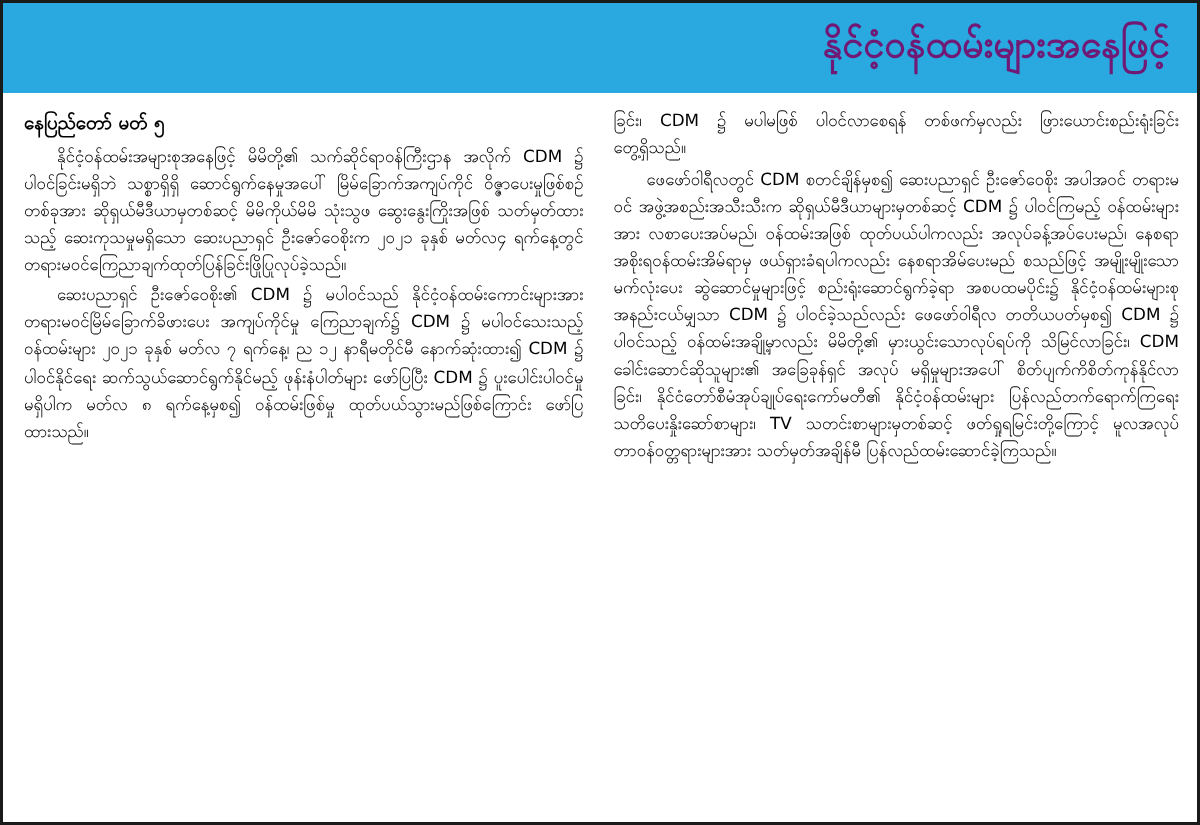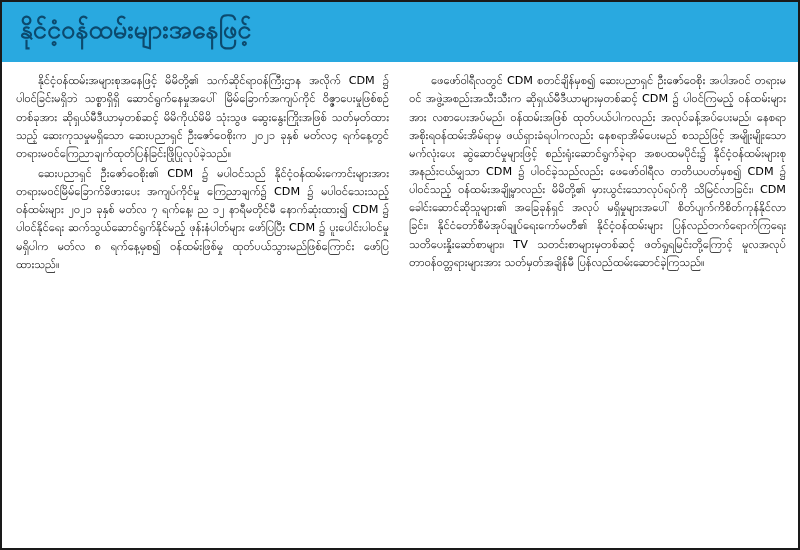--- a/index.html
+++ b/index.html
@@ -18,22 +18,22 @@
     width: 800px;
     height: 550px;
     box-sizing: border-box;
     border: 2px solid #1a1a1a;
     background: #ffffff;
     display: flex;
     flex-direction: column;
   }
   .banner {
     background: #29a9e0;
-    color: #0c4a6e;
-    text-align: left;
+    color: #701a75;
+    text-align: right;
     padding: 10px 18px 14px 18px;
     box-sizing: border-box;
   }
   .banner-line {
     font-size: 25px;
     font-weight: bold;
     line-height: 1.45;
     letter-spacing: 0.2px;
     white-space: nowrap;
   }
@@ -82,22 +82,24 @@
 
 <div class="page">
 
   <div class="banner">
     <div class="banner-line line1">နိုင်ငံ့ဝန်ထမ်းများအနေဖြင့်</div>
   </div>
 
   <div class="body-area">
 
     <div class="column left">
+      <div class="dateline">နေပြည်တော် မတ် ၅</div>
       <p class="para">နိုင်ငံ့ဝန်ထမ်းအများစုအနေဖြင့် မိမိတို့၏ သက်ဆိုင်ရာဝန်ကြီးဌာန အလိုက် CDM ၌ ပါဝင်ခြင်းမရှိဘဲ သစ္စာရှိရှိ ဆောင်ရွက်နေမှုအပေါ် မြိမ်ခြောက်အကျပ်ကိုင် ဝိဇ္ဇာပေးမှုဖြစ်စဉ်တစ်ခုအား ဆိုရှယ်မီဒီယာမှတစ်ဆင့် မိမိကိုယ်မိမိ သုံးသွဖ ဆွေးနွေးကြိုးအဖြစ် သတ်မှတ်ထားသည့် ဆေးကုသမှုမရှိသော ဆေးပညာရှင် ဦးဇော်ဝေစိုးက ၂၀၂၁ ခုနှစ် မတ်လ၄ ရက်နေ့တွင် တရားမဝင်ကြေညာချက်ထုတ်ပြန်ခြင်းဖြိုပြုလုပ်ခဲ့သည်။</p>
       <p class="para">ဆေးပညာရှင် ဦးဇော်ဝေစိုး၏ CDM ၌ မပါဝင်သည် နိုင်ငံ့ဝန်ထမ်းကောင်းများအား တရားမဝင်မြိမ်ခြောက်ခိဖားပေး အကျပ်ကိုင်မှု ကြေညာချက်၌ CDM ၌ မပါဝင်သေးသည့် ဝန်ထမ်းများ ၂၀၂၁ ခုနှစ် မတ်လ ၇ ရက်နေ့၊ ည ၁၂ နာရီမတိုင်မီ နောက်ဆုံးထား၍ CDM ၌ ပါဝင်နိုင်ရေး ဆက်သွယ်ဆောင်ရွက်နိုင်မည့် ဖုန်းနံပါတ်များ ဖော်ပြပြီး CDM ၌ ပူးပေါင်းပါဝင်မှုမရှိပါက မတ်လ ၈ ရက်နေ့မှစ၍ ဝန်ထမ်းဖြစ်မှု ထုတ်ပယ်သွားမည်ဖြစ်ကြောင်း ဖော်ပြထားသည်။</p>
     </div>
 
     <div class="column right">
+      <p class="para noindent">ခြင်း၊ CDM ၌ မပါမဖြစ် ပါဝင်လာစေရန် တစ်ဖက်မှလည်း ဖြားယောင်းစည်းရုံးခြင်း တွေ့ရှိသည်။</p>
       <p class="para">ဖေဖော်ဝါရီလတွင် CDM စတင်ချိန်မှစ၍ ဆေးပညာရှင် ဦးဇော်ဝေစိုး အပါအဝင် တရားမဝင် အဖွဲ့အစည်းအသီးသီးက ဆိုရှယ်မီဒီယာများမှတစ်ဆင့် CDM ၌ ပါဝင်ကြမည့် ဝန်ထမ်းများအား လစာပေးအပ်မည်၊ ဝန်ထမ်းအဖြစ် ထုတ်ပယ်ပါကလည်း အလုပ်ခန့်အပ်ပေးမည်၊ နေစရာအစိုးရဝန်ထမ်းအိမ်ရာမှ ဖယ်ရှားခံရပါကလည်း နေစရာအိမ်ပေးမည် စသည်ဖြင့် အမျိုးမျိုးသော မက်လုံးပေး ဆွဲဆောင်မှုများဖြင့် စည်းရုံးဆောင်ရွက်ခဲ့ရာ အစပထမပိုင်း၌ နိုင်ငံ့ဝန်ထမ်းများစု အနည်းငယ်မျှသာ CDM ၌ ပါဝင်ခဲ့သည်လည်း ဖေဖော်ဝါရီလ တတိယပတ်မှစ၍ CDM ၌ ပါဝင်သည့် ဝန်ထမ်းအချို့မှာလည်း မိမိတို့၏ မှားယွင်းသောလုပ်ရပ်ကို သိမြင်လာခြင်း၊ CDM ခေါင်းဆောင်ဆိုသူများ၏ အခြေခုန်ရှင် အလုပ် မရှိမှုများအပေါ် စိတ်ပျက်ကိစိတ်ကုန်နိုင်လာခြင်း၊ နိုင်ငံတော်စီမံအုပ်ချုပ်ရေးကော်မတီ၏ နိုင်ငံ့ဝန်ထမ်းများ ပြန်လည်တက်ရောက်ကြရေး သတိပေးနှိုးဆော်စာများ၊ TV သတင်းစာများမှတစ်ဆင့် ဖတ်ရှုရမြင်းတို့ကြောင့် မူလအလုပ် တာဝန်ဝတ္တရားများအား သတ်မှတ်အချိန်မီ ပြန်လည်ထမ်းဆောင်ခဲ့ကြသည်။</p>
     </div>
 
   </div>
 </div>
 
 </body></html>

